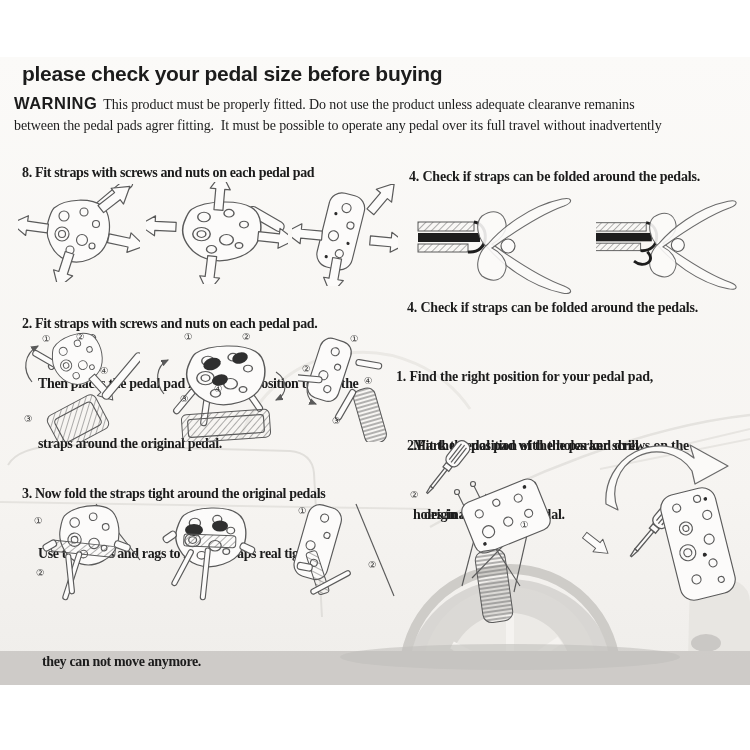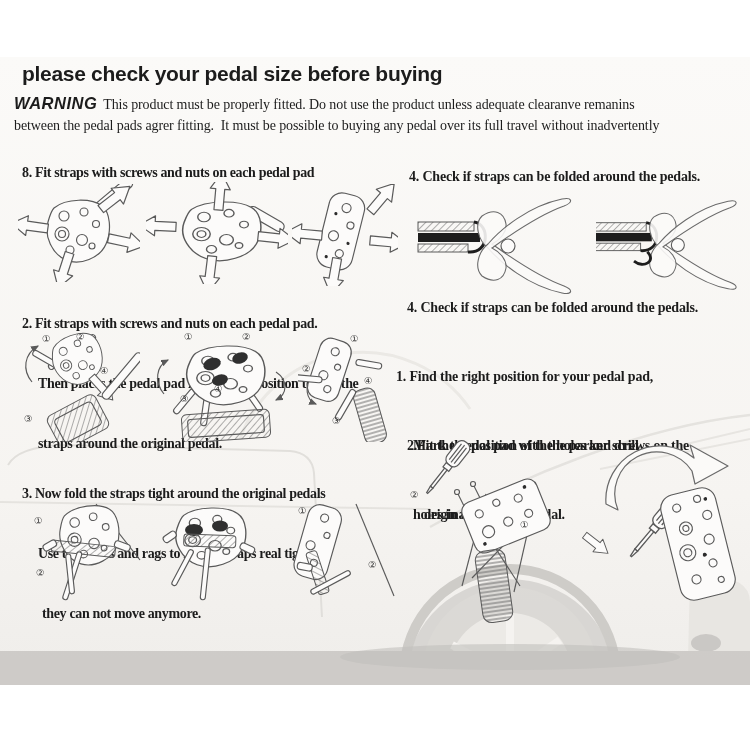--- a/index.html
+++ b/index.html
@@ -2,25 +2,25 @@
 <html><head>
 <meta charset="utf-8">
 <style>
   html,body{margin:0;padding:0;background:#fff;}
   .canvas{position:relative;width:750px;height:750px;background:#ffffff;overflow:hidden;
           font-family:"Liberation Serif",serif;color:#1c1c1c;}
   .photo{position:absolute;left:0;top:57px;width:750px;height:628px;}
   .abs{position:absolute;}
   .title{font-family:"Liberation Sans",sans-serif;font-weight:700;font-size:21px;letter-spacing:-0.3px;}
   .warn-line{font-size:14px;line-height:21px;white-space:pre;letter-spacing:-0.1px;}
-  .warn-label{font-family:"Liberation Sans",sans-serif;font-style:italic;font-weight:700;
+  .warn-label{font-family:"Liberation Sans",sans-serif;font-weight:700;
               font-size:16.5px;letter-spacing:0.5px;margin-right:6px;}
   .step{font-size:14px;font-weight:700;line-height:20px;white-space:pre;letter-spacing:-0.35px;}
   .step .ind1{padding-left:16px;}
-  .step .ind2{padding-left:20px;}
+  .step .ind2{padding-left:20px;margin-top:48px;}
   .rstep{font-size:14px;font-weight:700;line-height:23px;white-space:pre;letter-spacing:-0.2px;}
   .rstep .ind1{padding-left:17px;}
   svg text.mk{font-family:"DejaVu Sans",sans-serif;font-size:9.5px;fill:#3a3a3a;font-weight:400;}
   svg .ln{stroke:#5a5a5a;stroke-width:1.15;fill:none;}
   svg .pp{stroke:#5a5a5a;stroke-width:1.15;fill:#fcfbfa;}
 </style>
 </head>
 <body>
 
 <div class="canvas">
@@ -101,21 +101,21 @@
         <path d="M66,20 C78,12 88,16 90,28 C91,36 84,44 76,48 C90,58 120,80 148,90 C158,94 156,99 146,97 C112,90 84,66 72,52 C62,44 58,28 66,20 Z" fill="#fbfaf8" fill-opacity="0.9" stroke="#6a6a6a" stroke-width="1.1"></path>
         <path d="M66,80 C78,88 88,84 90,72 C91,64 84,56 76,52 C90,42 120,20 148,10 C158,6 156,1 146,3 C112,10 84,34 72,48 C62,56 58,72 66,80 Z" fill="#fbfaf8" fill-opacity="0.9" stroke="#6a6a6a" stroke-width="1.1"></path>
         <circle cx="92" cy="50" r="7" class="pp"></circle>
       </g>
     </defs>
   </svg>
 
   <div class="abs title" style="left:22px;top:62px;">please check your pedal size before buying</div>
   <div class="abs" style="left:14px;top:93px;width:730px;">
     <div class="warn-line"><span class="warn-label">WARNING</span><span>This product must be properly fitted. Do not use the product unless adequate clearanve remanins</span></div>
-    <div class="warn-line">between the pedal pads agrer fitting.  It must be possible to buying any pedal over its full travel without inadvertently</div>
+    <div class="warn-line">between the pedal pads agrer fitting.  It must be possible to operate any pedal over its full travel without inadvertently</div>
   </div>
 
   <div class="abs step" style="left:22px;top:163px;">8. Fit straps with screws and nuts on each pedal pad</div>
 
   <svg class="abs" style="left:18px;top:184px;" width="122" height="98" viewBox="0 0 122 98">
     <g transform="translate(66,36) rotate(-40)">
         <rect x="-10" y="-5" width="72" height="10" rx="5" class="pp"></rect>
       </g>
     <g transform="translate(22,12)">
         <use href="#padA"></use>

